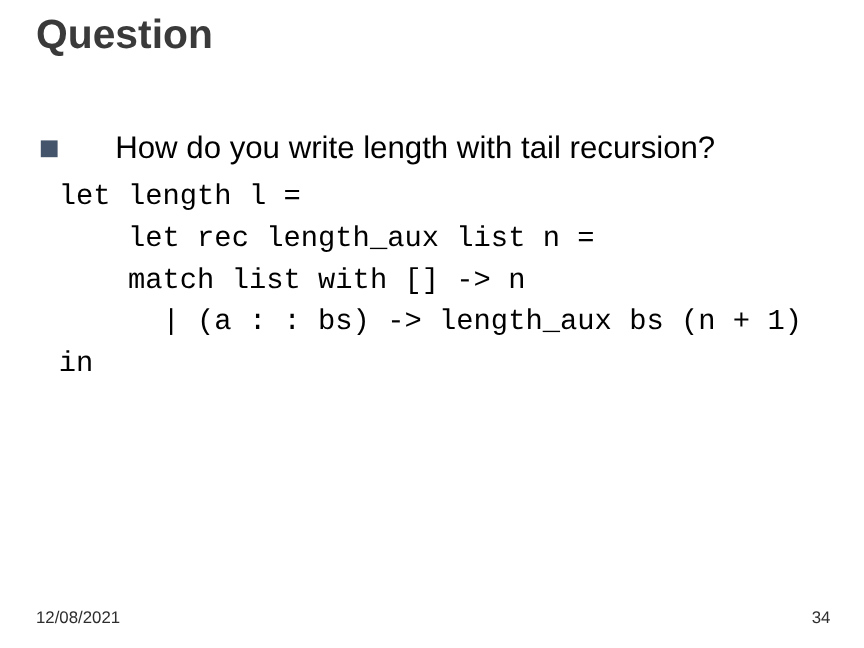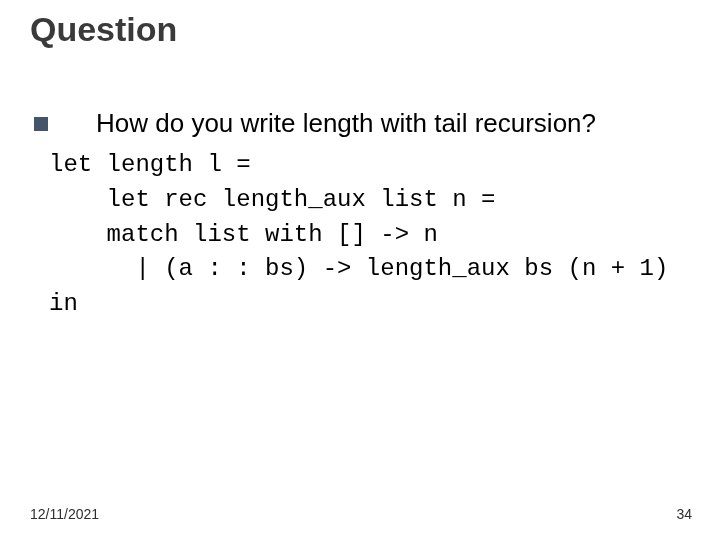--- a/index.html
+++ b/index.html
@@ -78,14 +78,14 @@
   <div class="bullet"></div>
   <div class="body-text">How do you write length with tail recursion?</div>
 </div>
 
 <div class="code-block" id="code-block">let length l =
     let rec length_aux list n =
     match list with [] -&gt; n
       | (a : : bs) -&gt; length_aux bs (n + 1)
 in</div>
 
-<div class="footer-date">12/11/2021</div>
+<div class="footer-date">12/08/2021</div>
 <div class="footer-page">34</div>
 
 </body></html>

